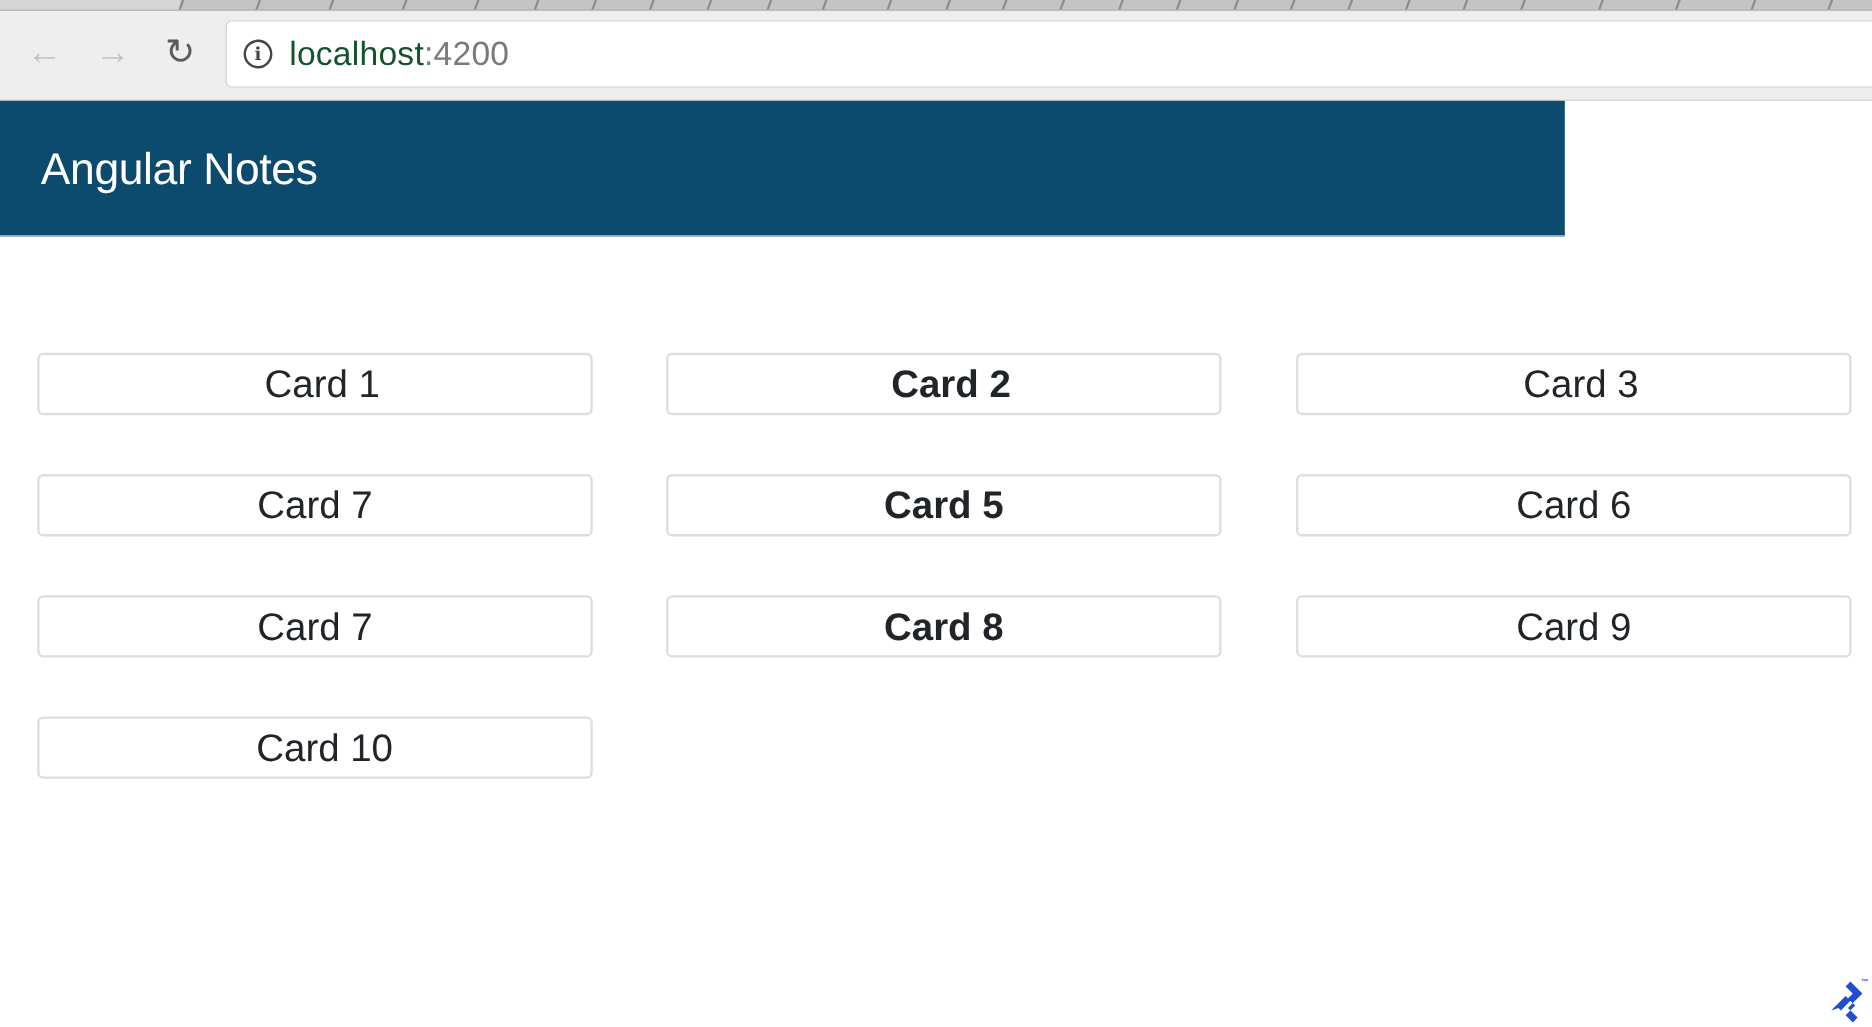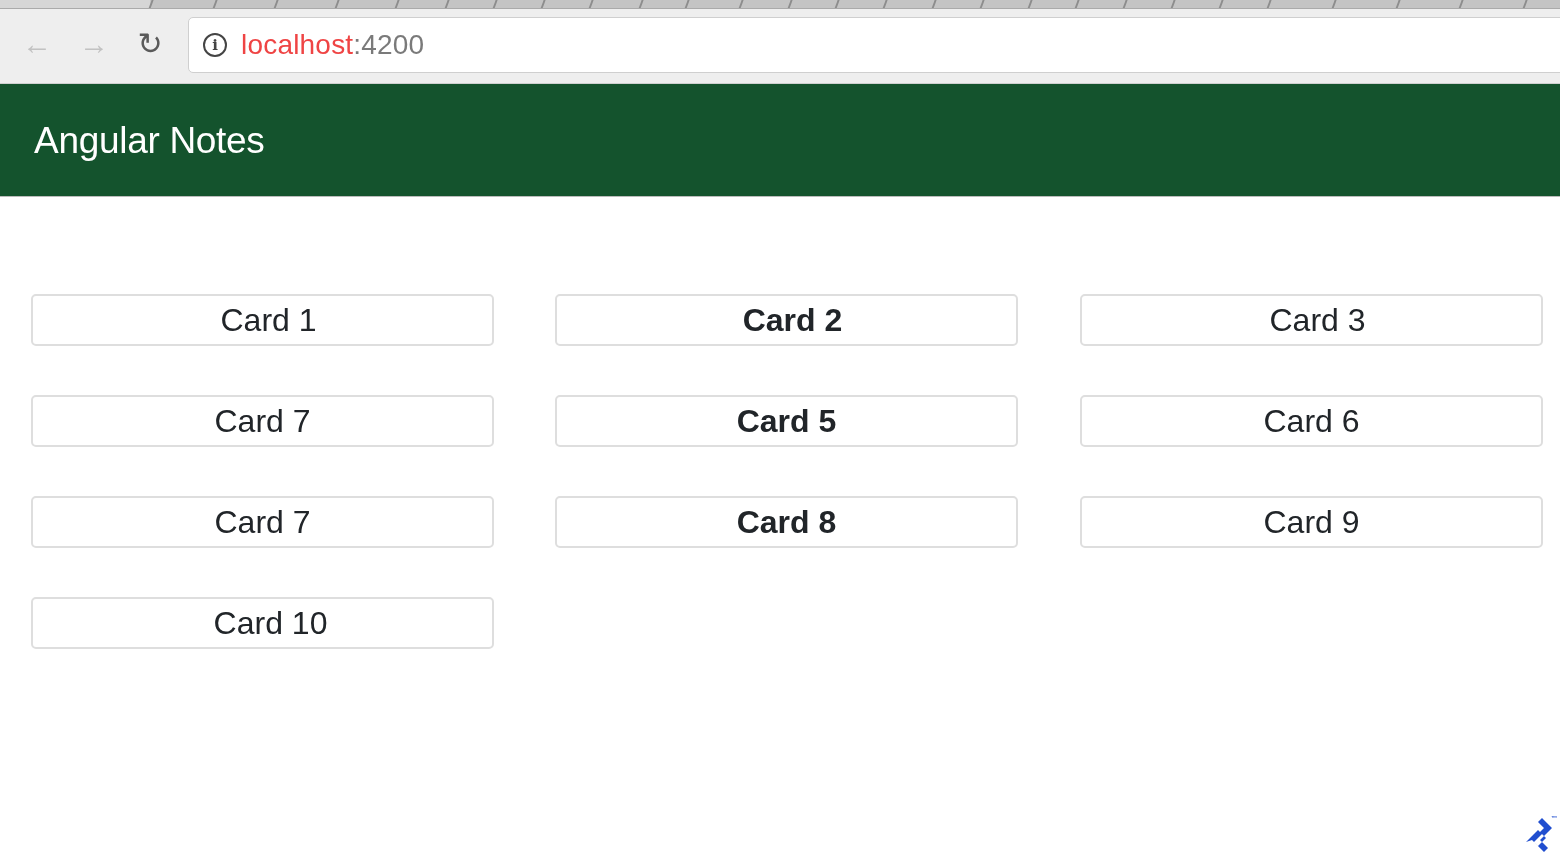--- a/index.html
+++ b/index.html
@@ -33,26 +33,26 @@
       position: absolute; left: 188px; top: 8px; width: 1400px; height: 56px;
       background: #ffffff; border: 1px solid #cfcfcf; border-radius: 5px;
       display: flex; align-items: center;
     }
     .omnibox .info-icon {
       margin-left: 14px; width: 24px; height: 24px; border: 2px solid #444;
       border-radius: 50%; display: flex; align-items: center; justify-content: center;
       font-size: 15px; font-weight: bold; color: #444; font-family: "DejaVu Serif", serif;
     }
     .omnibox .url { margin-left: 14px; font-size: 28px; letter-spacing: 0.2px; }
-    .omnibox .url .host { color: #ef4444; }
+    .omnibox .url .host { color: #14532d; }
     .omnibox .url .port { color: #7a7a7a; }
 
     .navbar {
-      position: absolute; left: 0; top: 84px; width: 1560px; height: 113px;
-      background: #14532d; border-bottom: 1px solid #bbbbbb;
+      position: absolute; left: 0; top: 84px; width: 1304px; height: 113px;
+      background: #0c4a6e; border-bottom: 1px solid #bbbbbb;
     }
     .navbar .brand {
       position: absolute; left: 34px; top: 36px; color: #ffffff; font-size: 37px;
       letter-spacing: -0.3px;
     }
 
     .card {
       position: absolute; width: 463px; height: 52px;
       border: 2px solid #dedede; border-radius: 5px; background: #ffffff;
       display: flex; align-items: center; justify-content: center;

